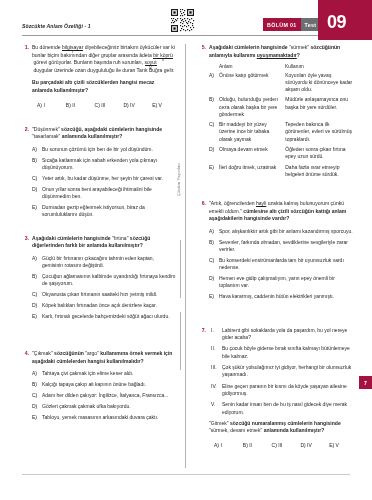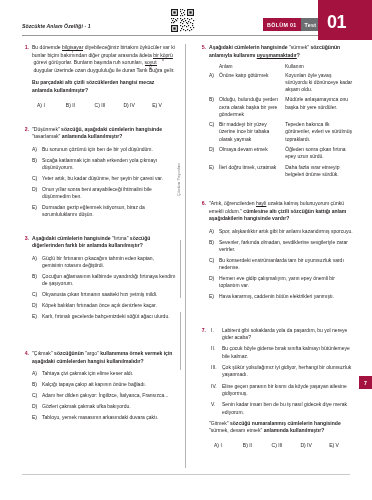--- a/index.html
+++ b/index.html
@@ -342,21 +342,21 @@
             <rect x="15" y="22" width="1.2" height="1.2"></rect>
         </g>
       </svg>
     </div>
 
     <div class="badge-wrap">
       <div class="badge-bolum">BÖLÜM 01</div>
       <div class="badge-test">Test</div>
     </div>
     <div class="corner-red"></div>
-    <div class="corner-num">01</div>
+    <div class="corner-num">09</div>
   </div>
 
   <div class="divider"></div>
 
   <div class="col col-left">
 
     <div class="q">
       <div class="q-num">1.</div>
       <div class="q-stem">Bu dönemde&nbsp;<span class="rn"><span class="w">bilgisayar</span><span class="lab">I</span></span>&nbsp;diyebileceğimiz birtakım öykücüler var ki bunlar biçim bakımından diğer gruplar arasında âdeta&nbsp;<span class="rn"><span class="w">bir köprü</span><span class="lab">II</span></span>&nbsp;görevi görüyorlar. Bunların başında ruh sorunları,&nbsp;<span class="rn"><span class="w">soyut</span><span class="lab">V</span></span>&nbsp;duygular üzerinde ozan duygululuğu ile duran Tarık Buğra gelir.</div>
       <div class="q-ask">Bu parçadaki altı çizili sözcüklerden hangisi mecaz anlamda kullanılmıştır?</div>

